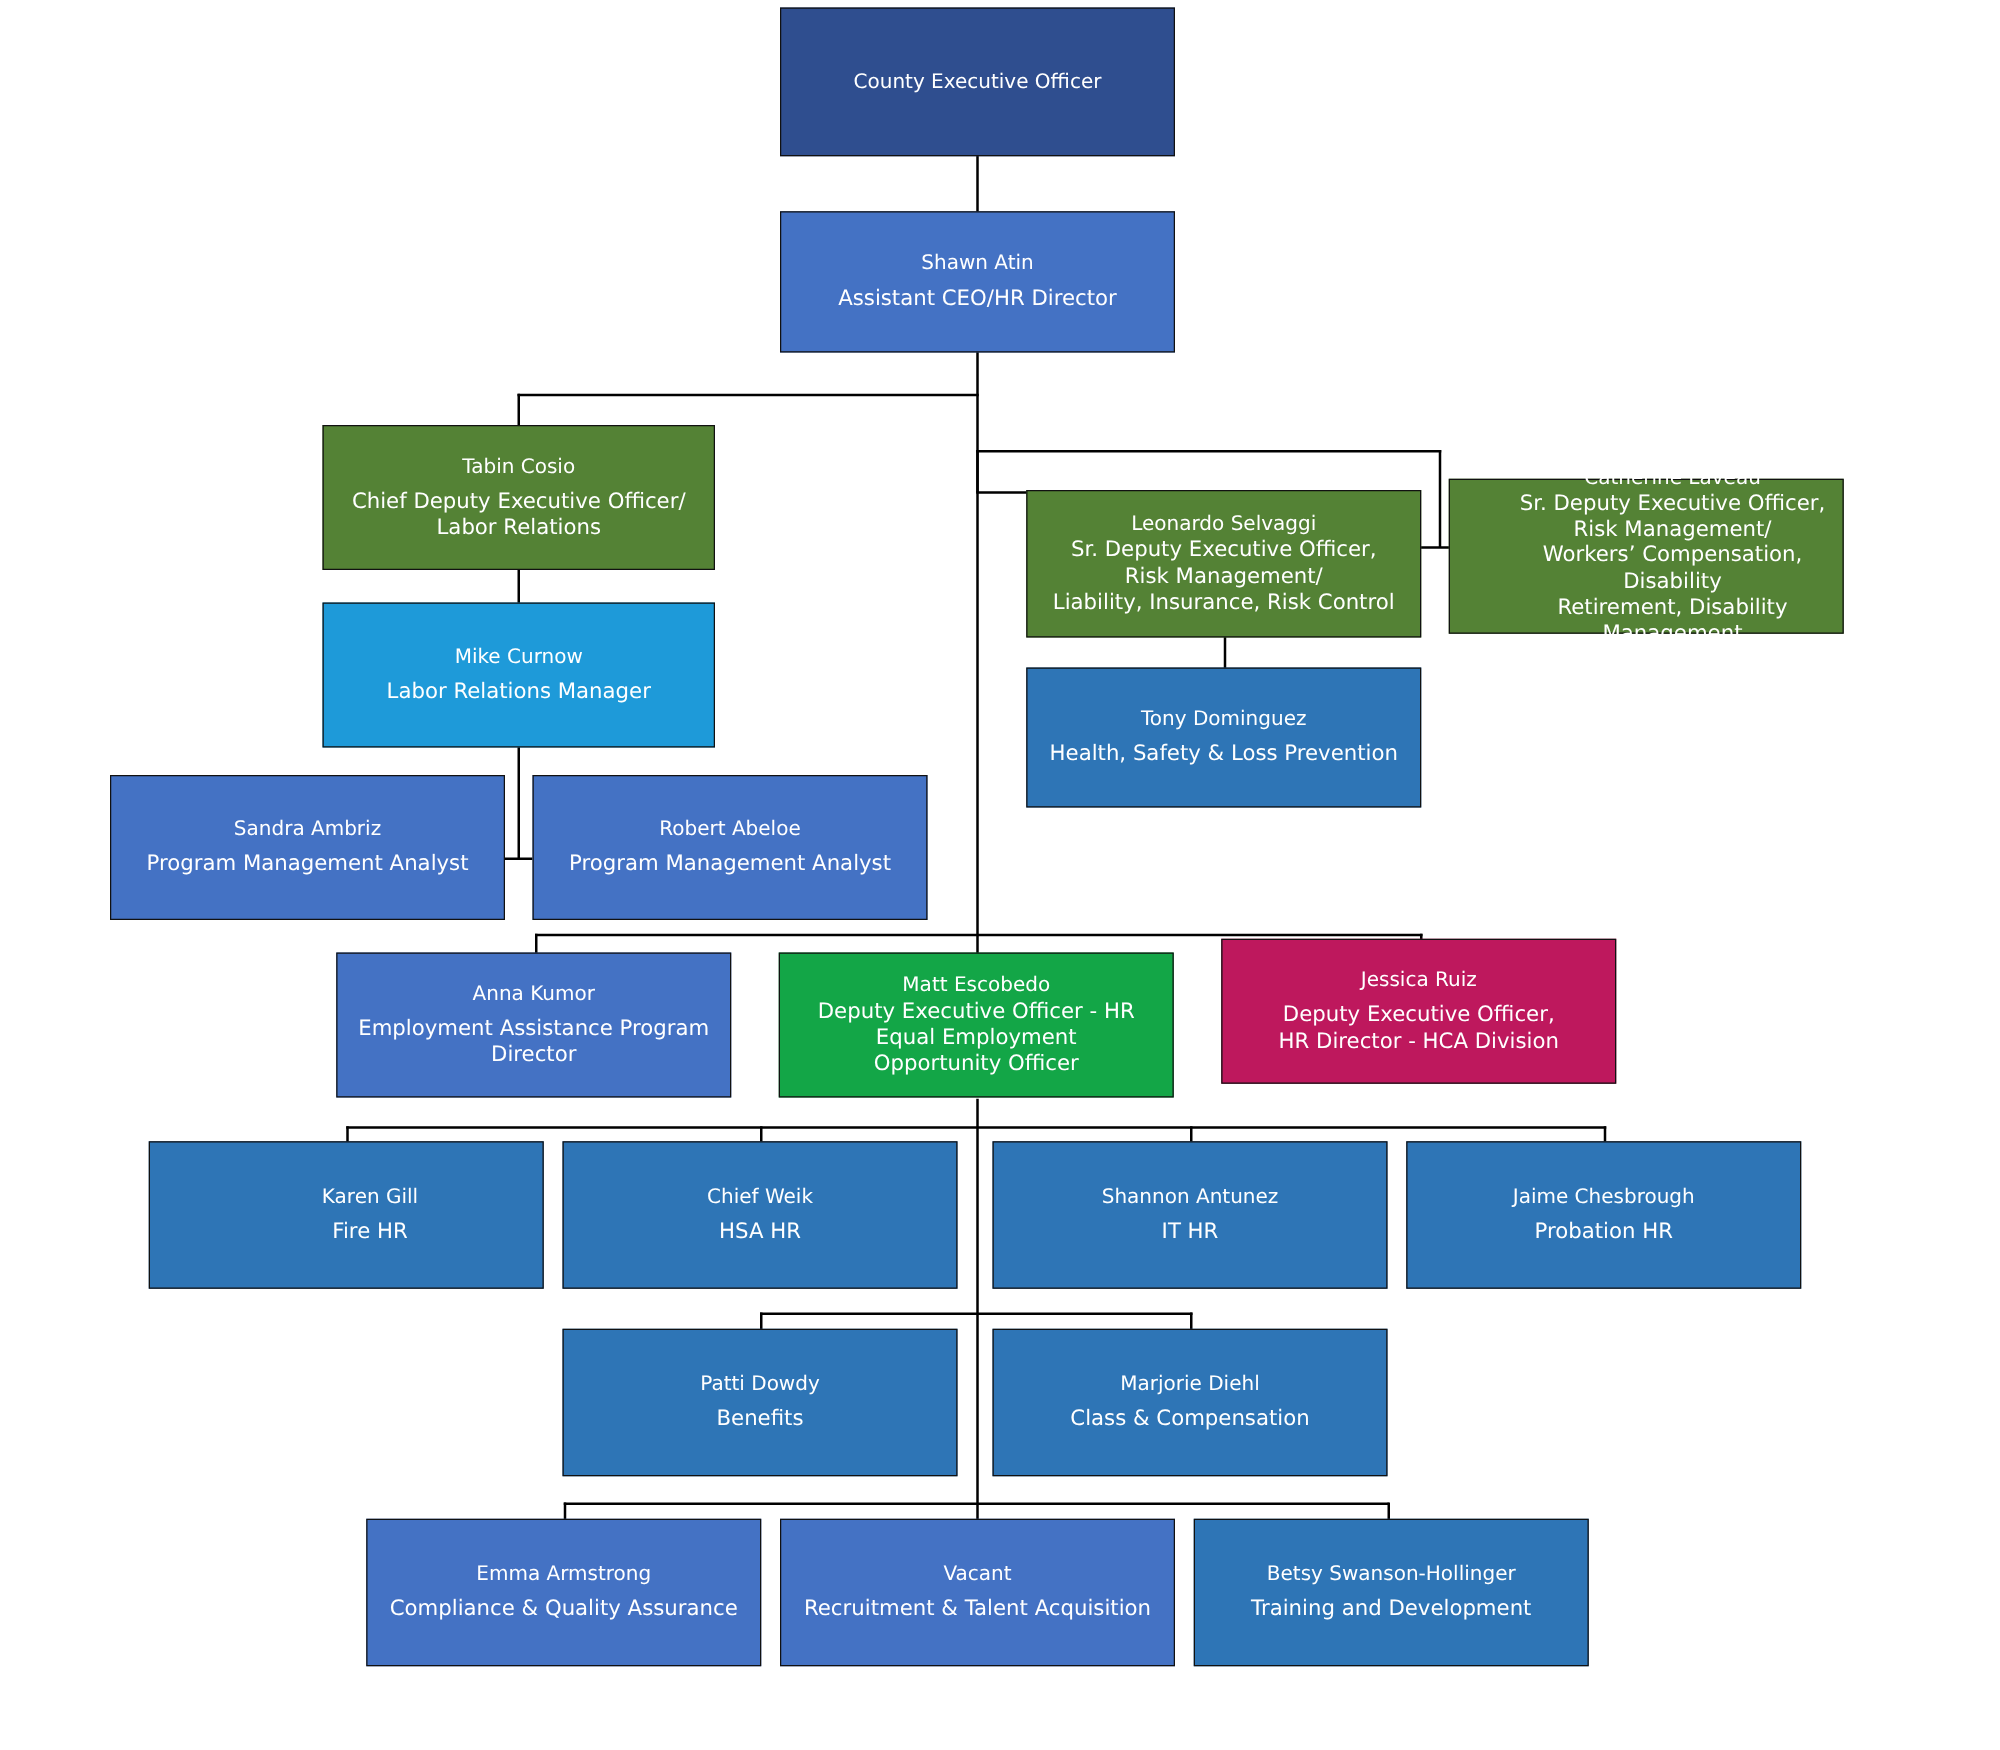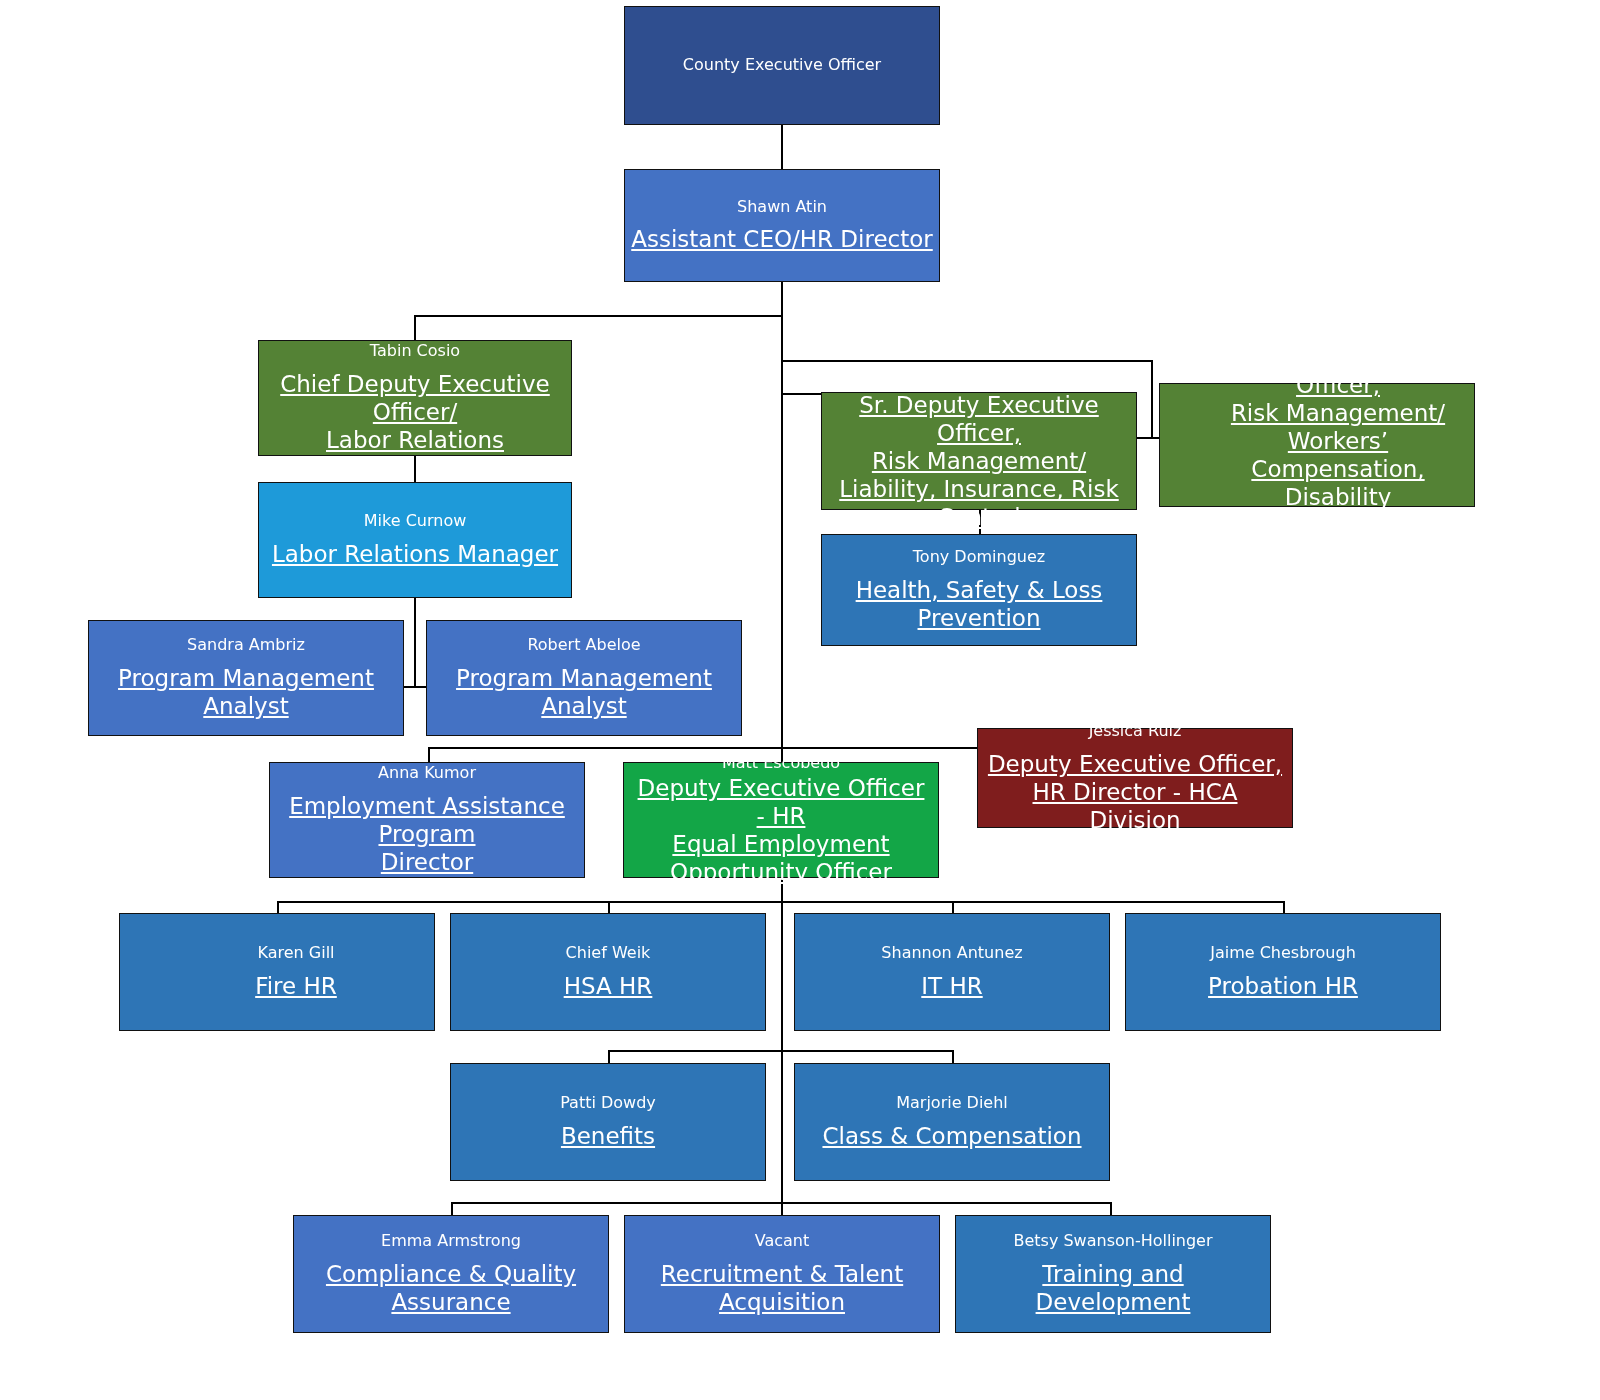--- a/index.html
+++ b/index.html
@@ -29,25 +29,24 @@
     color: #ffffff;
     padding: 4px 6px;
     z-index: 3;
   }
   .node .nm {
     font-size: 16px;
     line-height: 1.15;
     white-space: pre-line;
   }
   .node .ti {
-    font-size: 23px;
+    font-size: 17px;
     line-height: 1.22;
     white-space: pre-line;
     margin-top: 9px;
-    text-decoration: underline;
   }
   .node.tight .ti { margin-top: 2px; }
   
   .ln {
     position: absolute;
     background: #000000;
     z-index: 1;
   }
   .vln { width: 2px; }
   .hln { height: 2px; }
@@ -154,21 +153,21 @@
 Director</span>
   </div>
 
   <div class="node tight" style="left:623px; top:762px; width:316px; height:116px; background:#13A647;">
     <span class="nm">Matt Escobedo</span>
     <span class="ti">Deputy Executive Officer - HR
 Equal Employment
 Opportunity Officer</span>
   </div>
 
-  <div class="node" style="left:977px; top:728px; width:316px; height:100px; background:#7f1d1d;">
+  <div class="node" style="left:977px; top:751px; width:316px; height:116px; background:#be185d;">
     <span class="nm">Jessica Ruiz</span>
     <span class="ti">Deputy Executive Officer,
 HR Director - HCA Division</span>
   </div>
 
   <div class="node" style="left:119px; top:913px; width:316px; height:118px; background:#2E75B6;padding-left:44px;">
     <span class="nm">Karen Gill</span>
     <span class="ti">Fire HR</span>
   </div>
 

